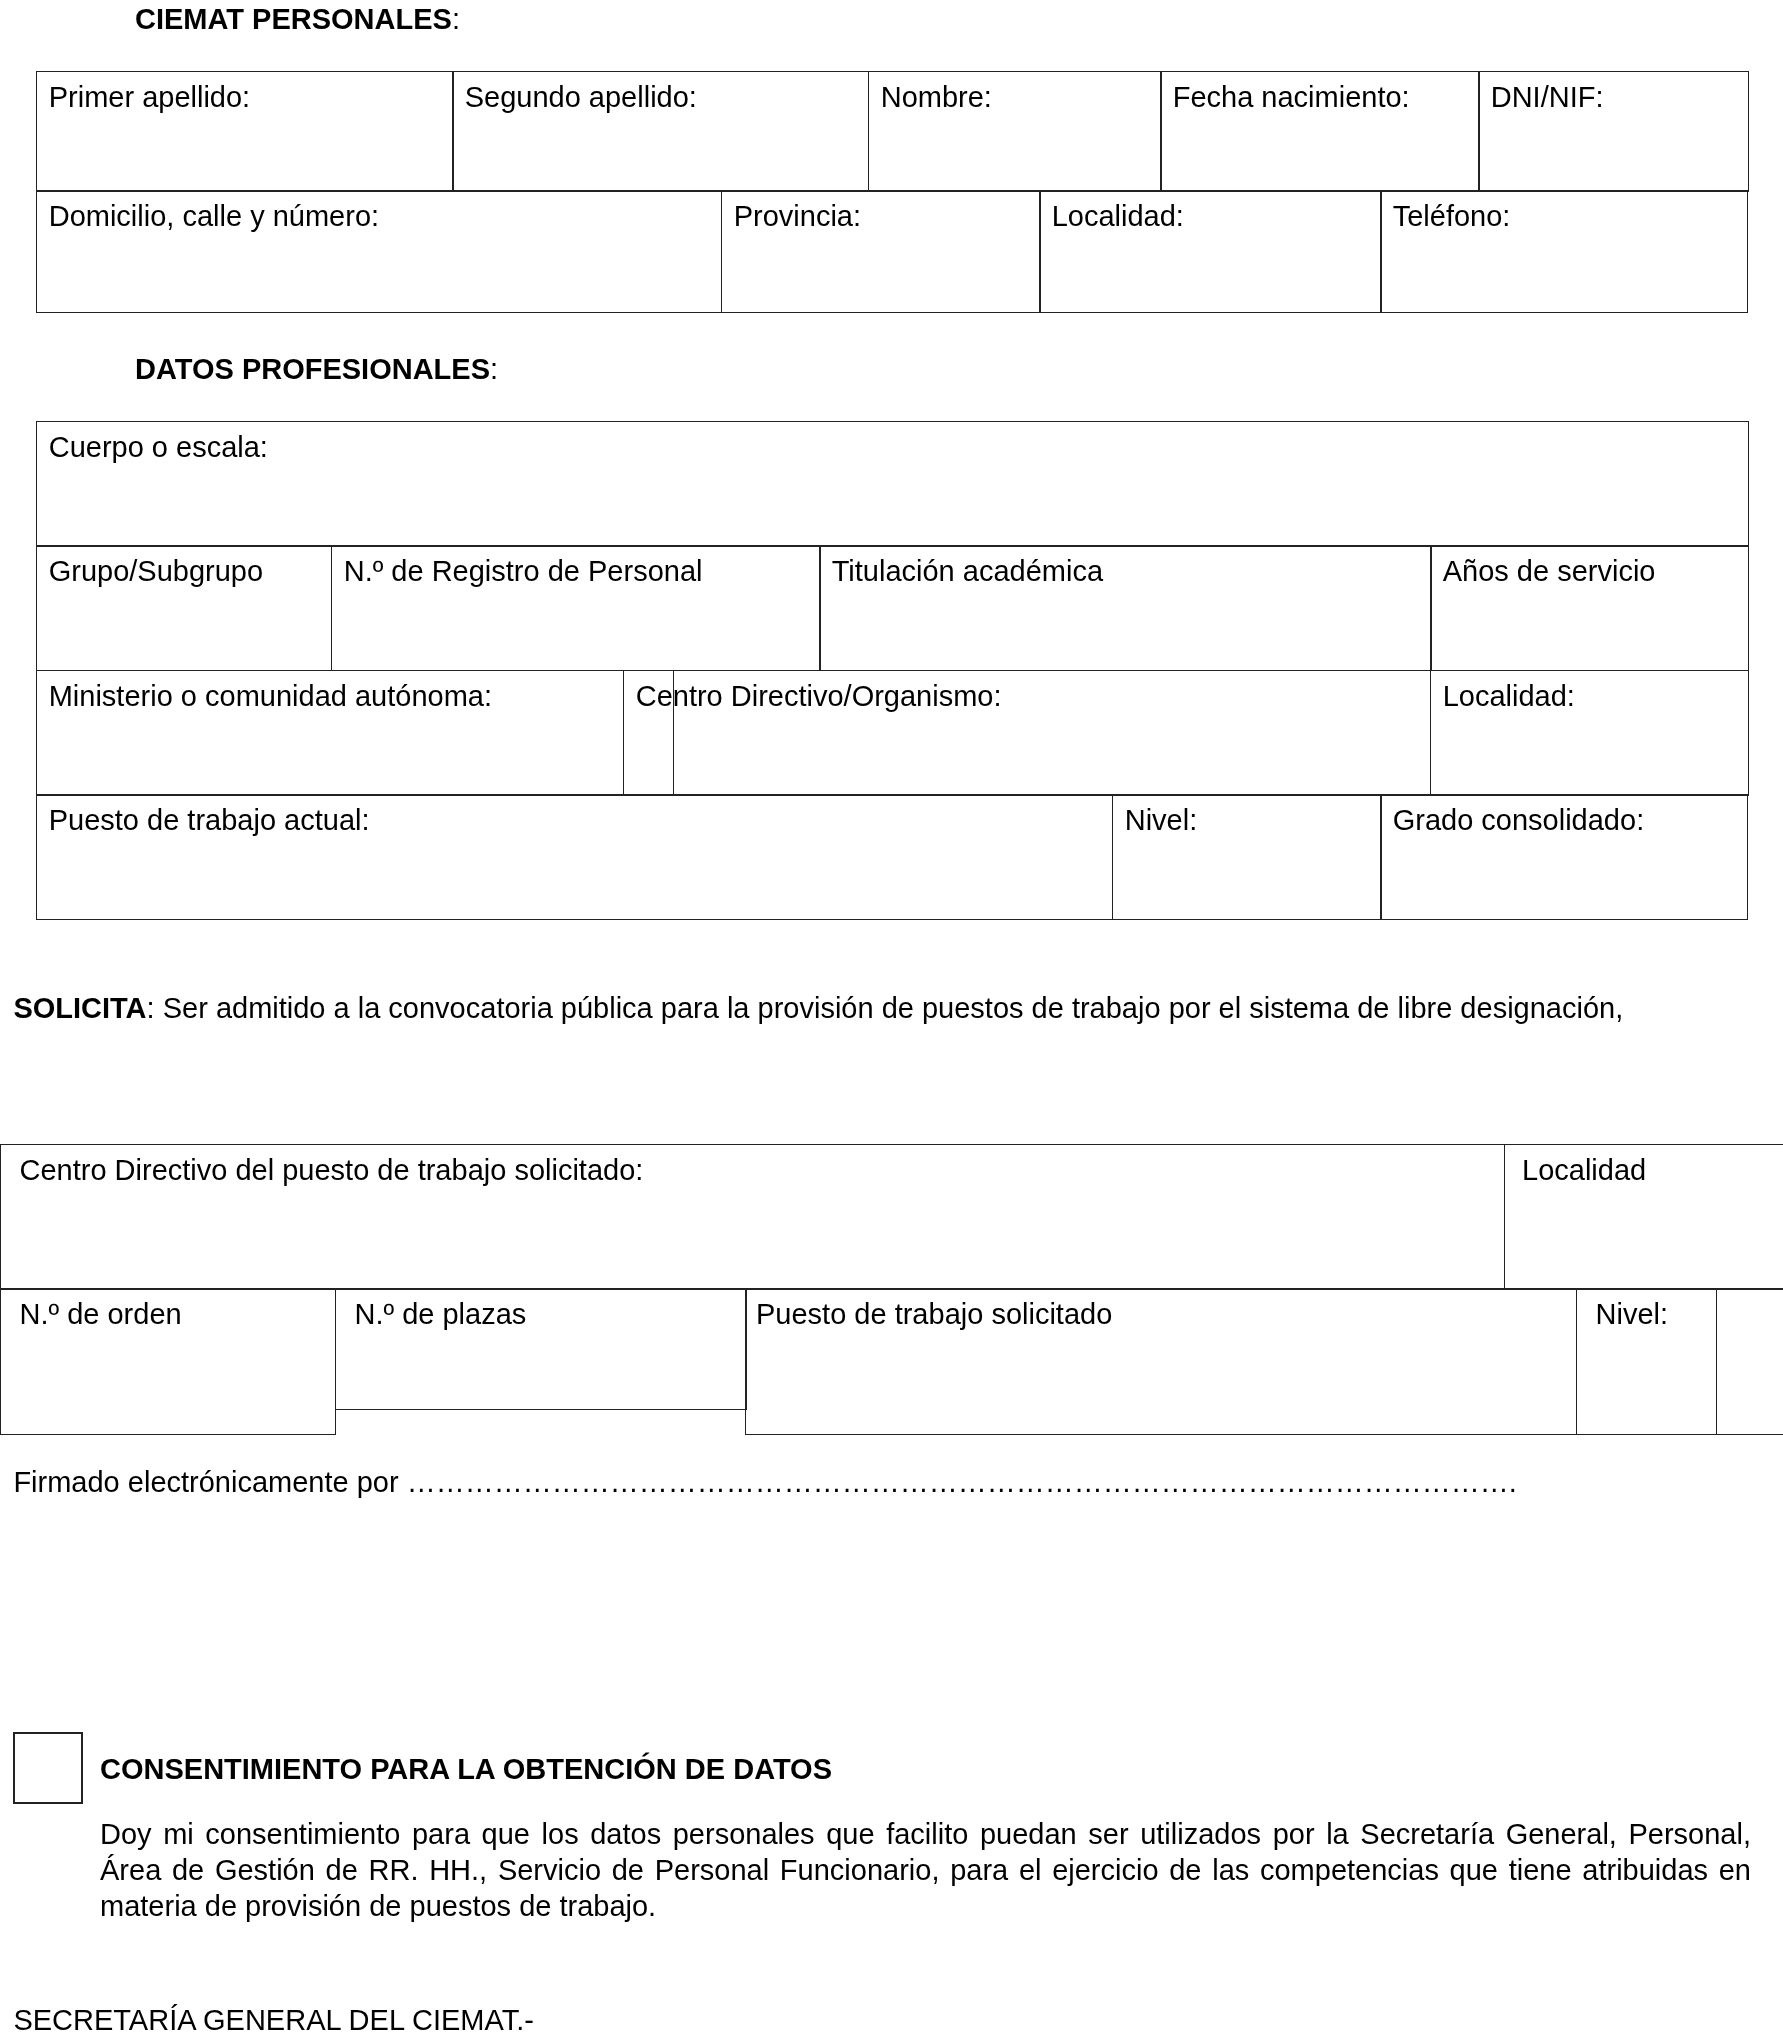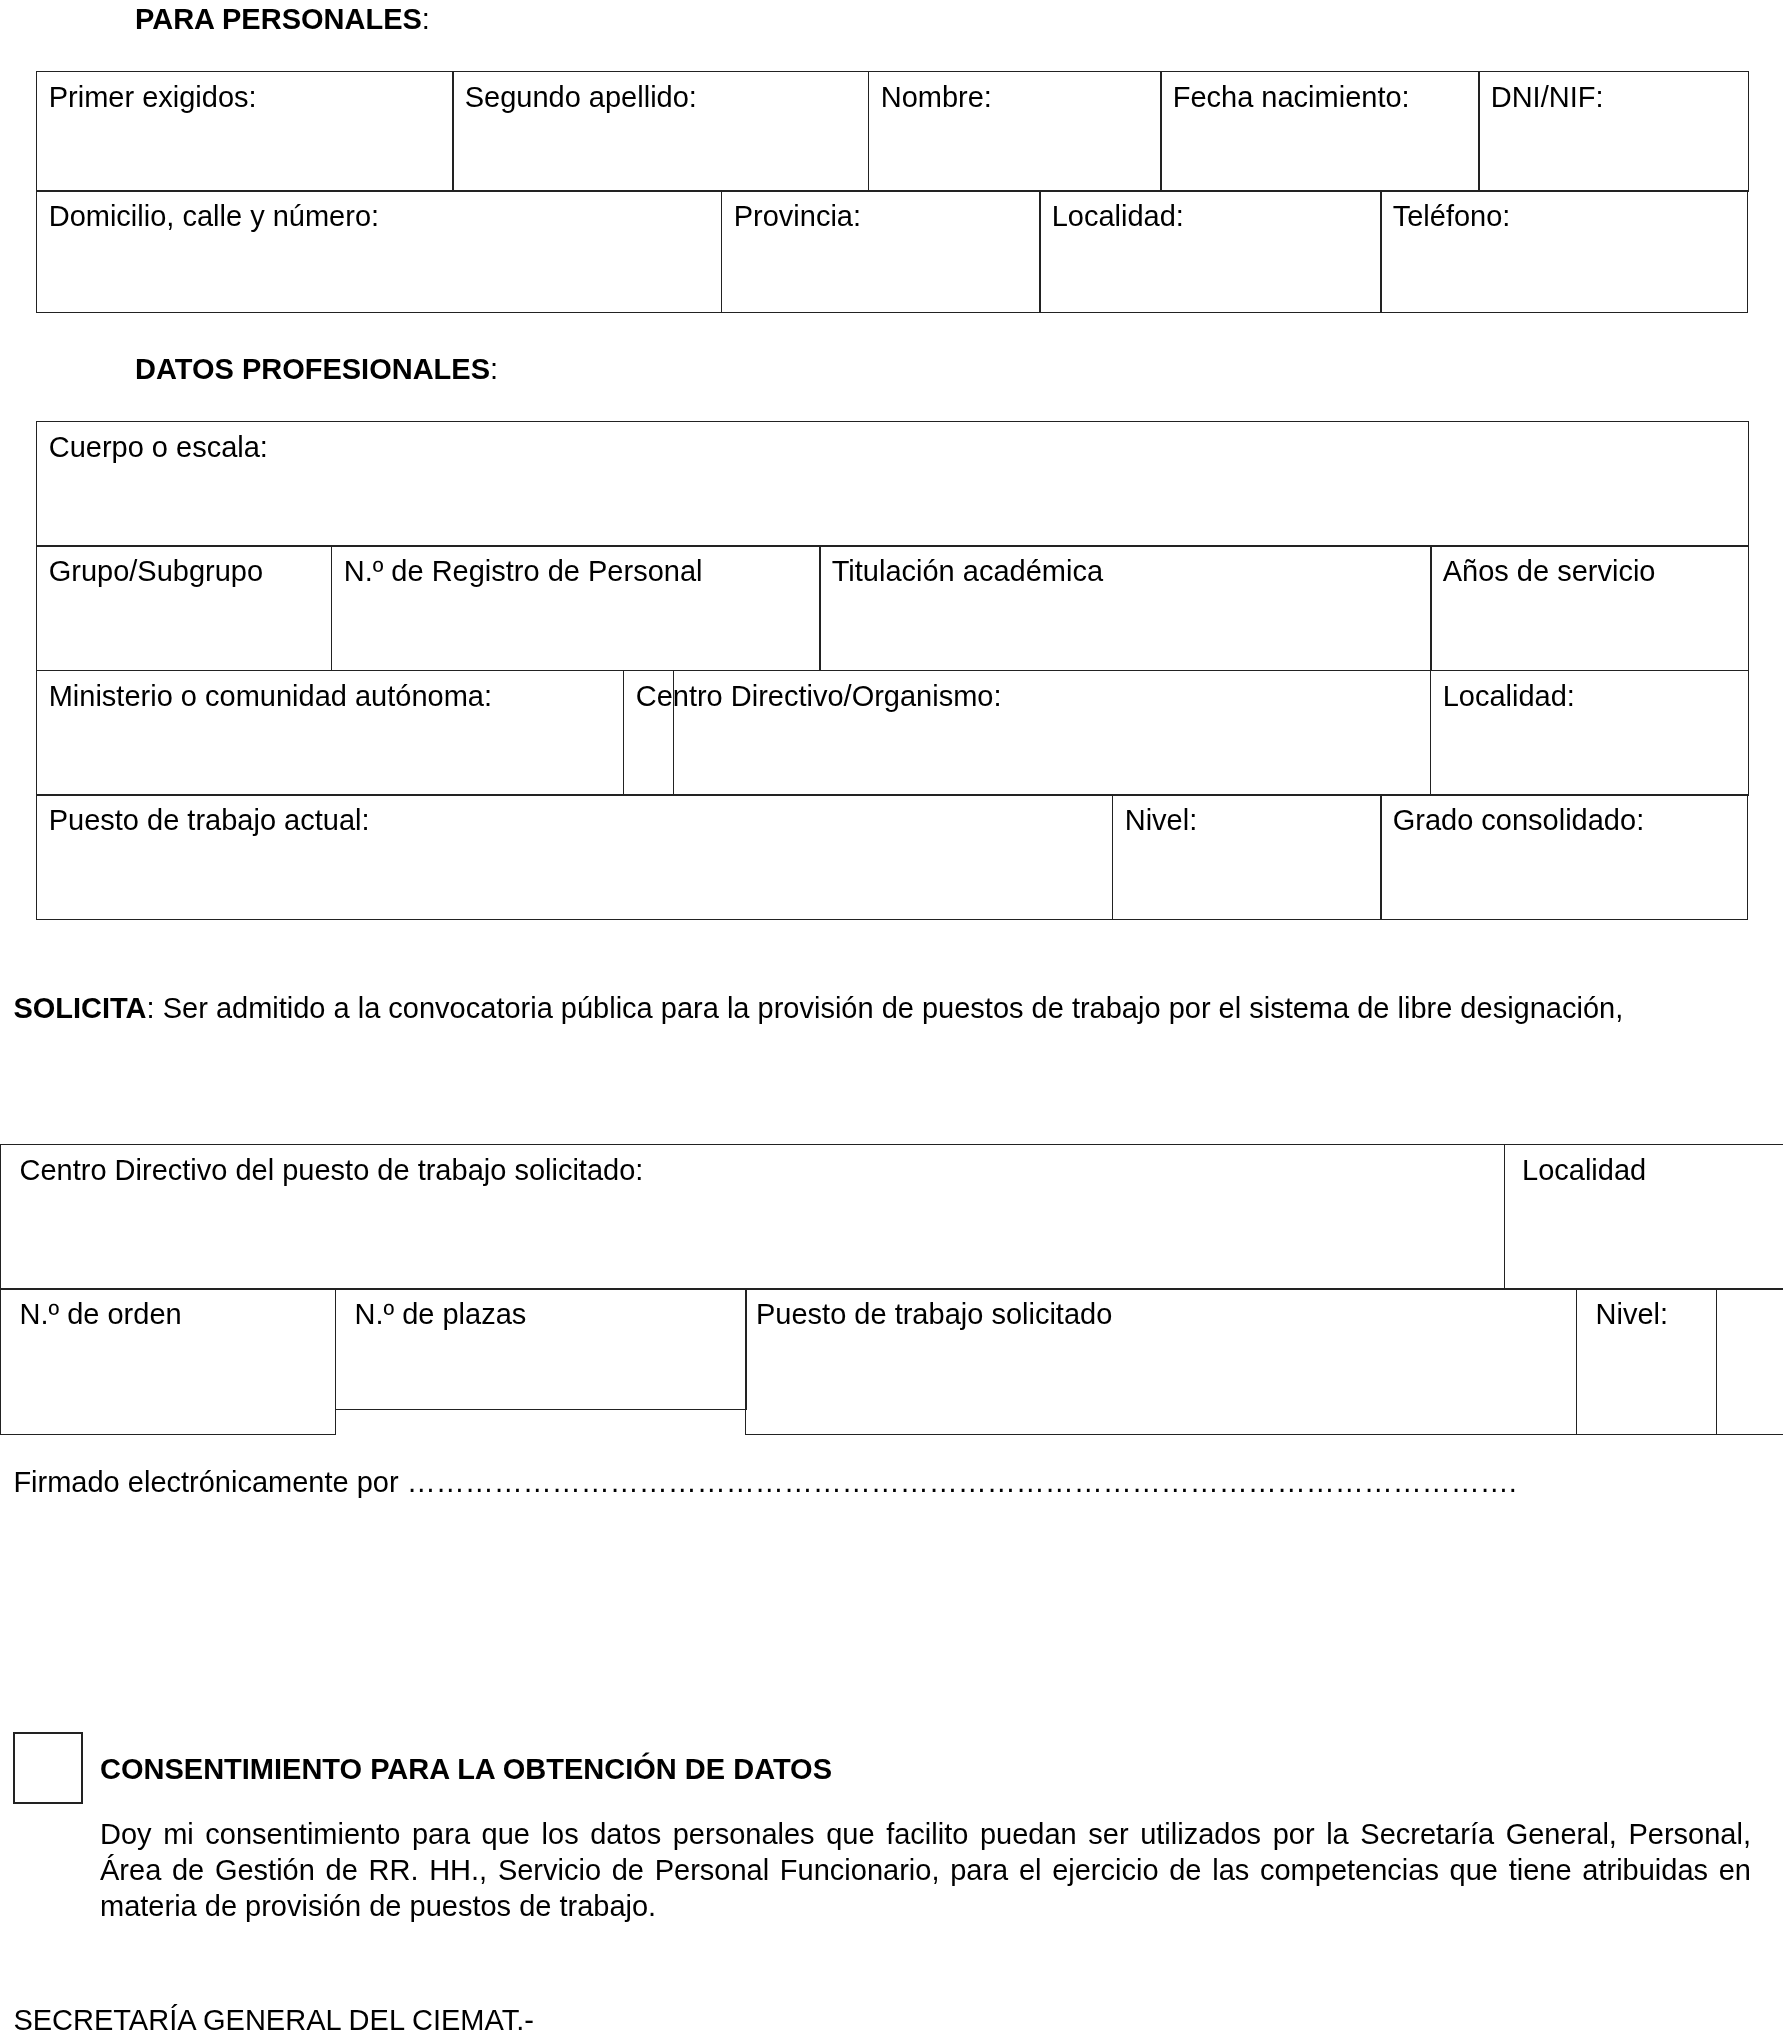--- a/index.html
+++ b/index.html
@@ -20,26 +20,26 @@
   .justify { text-align:justify; }
   .checkbox {
     position:absolute; box-sizing:border-box; border:2.5px solid #222;
     background:#fff; cursor:pointer;
   }
 </style>
 </head>
 <body>
 
 <div class="abs heading" style="left:135px; top:1.7px;">
-  <span>PARA PERSONALES</span><span class="colon">:</span>
+  <span>CIEMAT PERSONALES</span><span class="colon">:</span>
 </div>
 
 <div>
 
-  <div class="cell" style="left:36px; top:71px; width:418px; height:121px;"><span>Primer exigidos:</span></div>
+  <div class="cell" style="left:36px; top:71px; width:418px; height:121px;"><span>Primer apellido:</span></div>
   <div class="cell" style="left:452px; top:71px; width:417px; height:121px;"><span>Segundo apellido:</span></div>
   <div class="cell" style="left:868px; top:71px; width:294px; height:121px;"><span>Nombre:</span></div>
   <div class="cell" style="left:1160px; top:71px; width:320px; height:121px;"><span>Fecha nacimiento:</span></div>
   <div class="cell" style="left:1478px; top:71px; width:271px; height:121px;"><span>DNI/NIF:</span></div>
 
   <div class="cell" style="left:36px; top:190px; width:686px; height:123px;"><span>Domicilio, calle y número:</span></div>
   <div class="cell" style="left:721px; top:190px; width:320px; height:123px;"><span>Provincia:</span></div>
   <div class="cell" style="left:1039px; top:190px; width:343px; height:123px;"><span>Localidad:</span></div>
   <div class="cell" style="left:1380px; top:190px; width:368px; height:123px;"><span>Teléfono:</span></div>
 </div>

